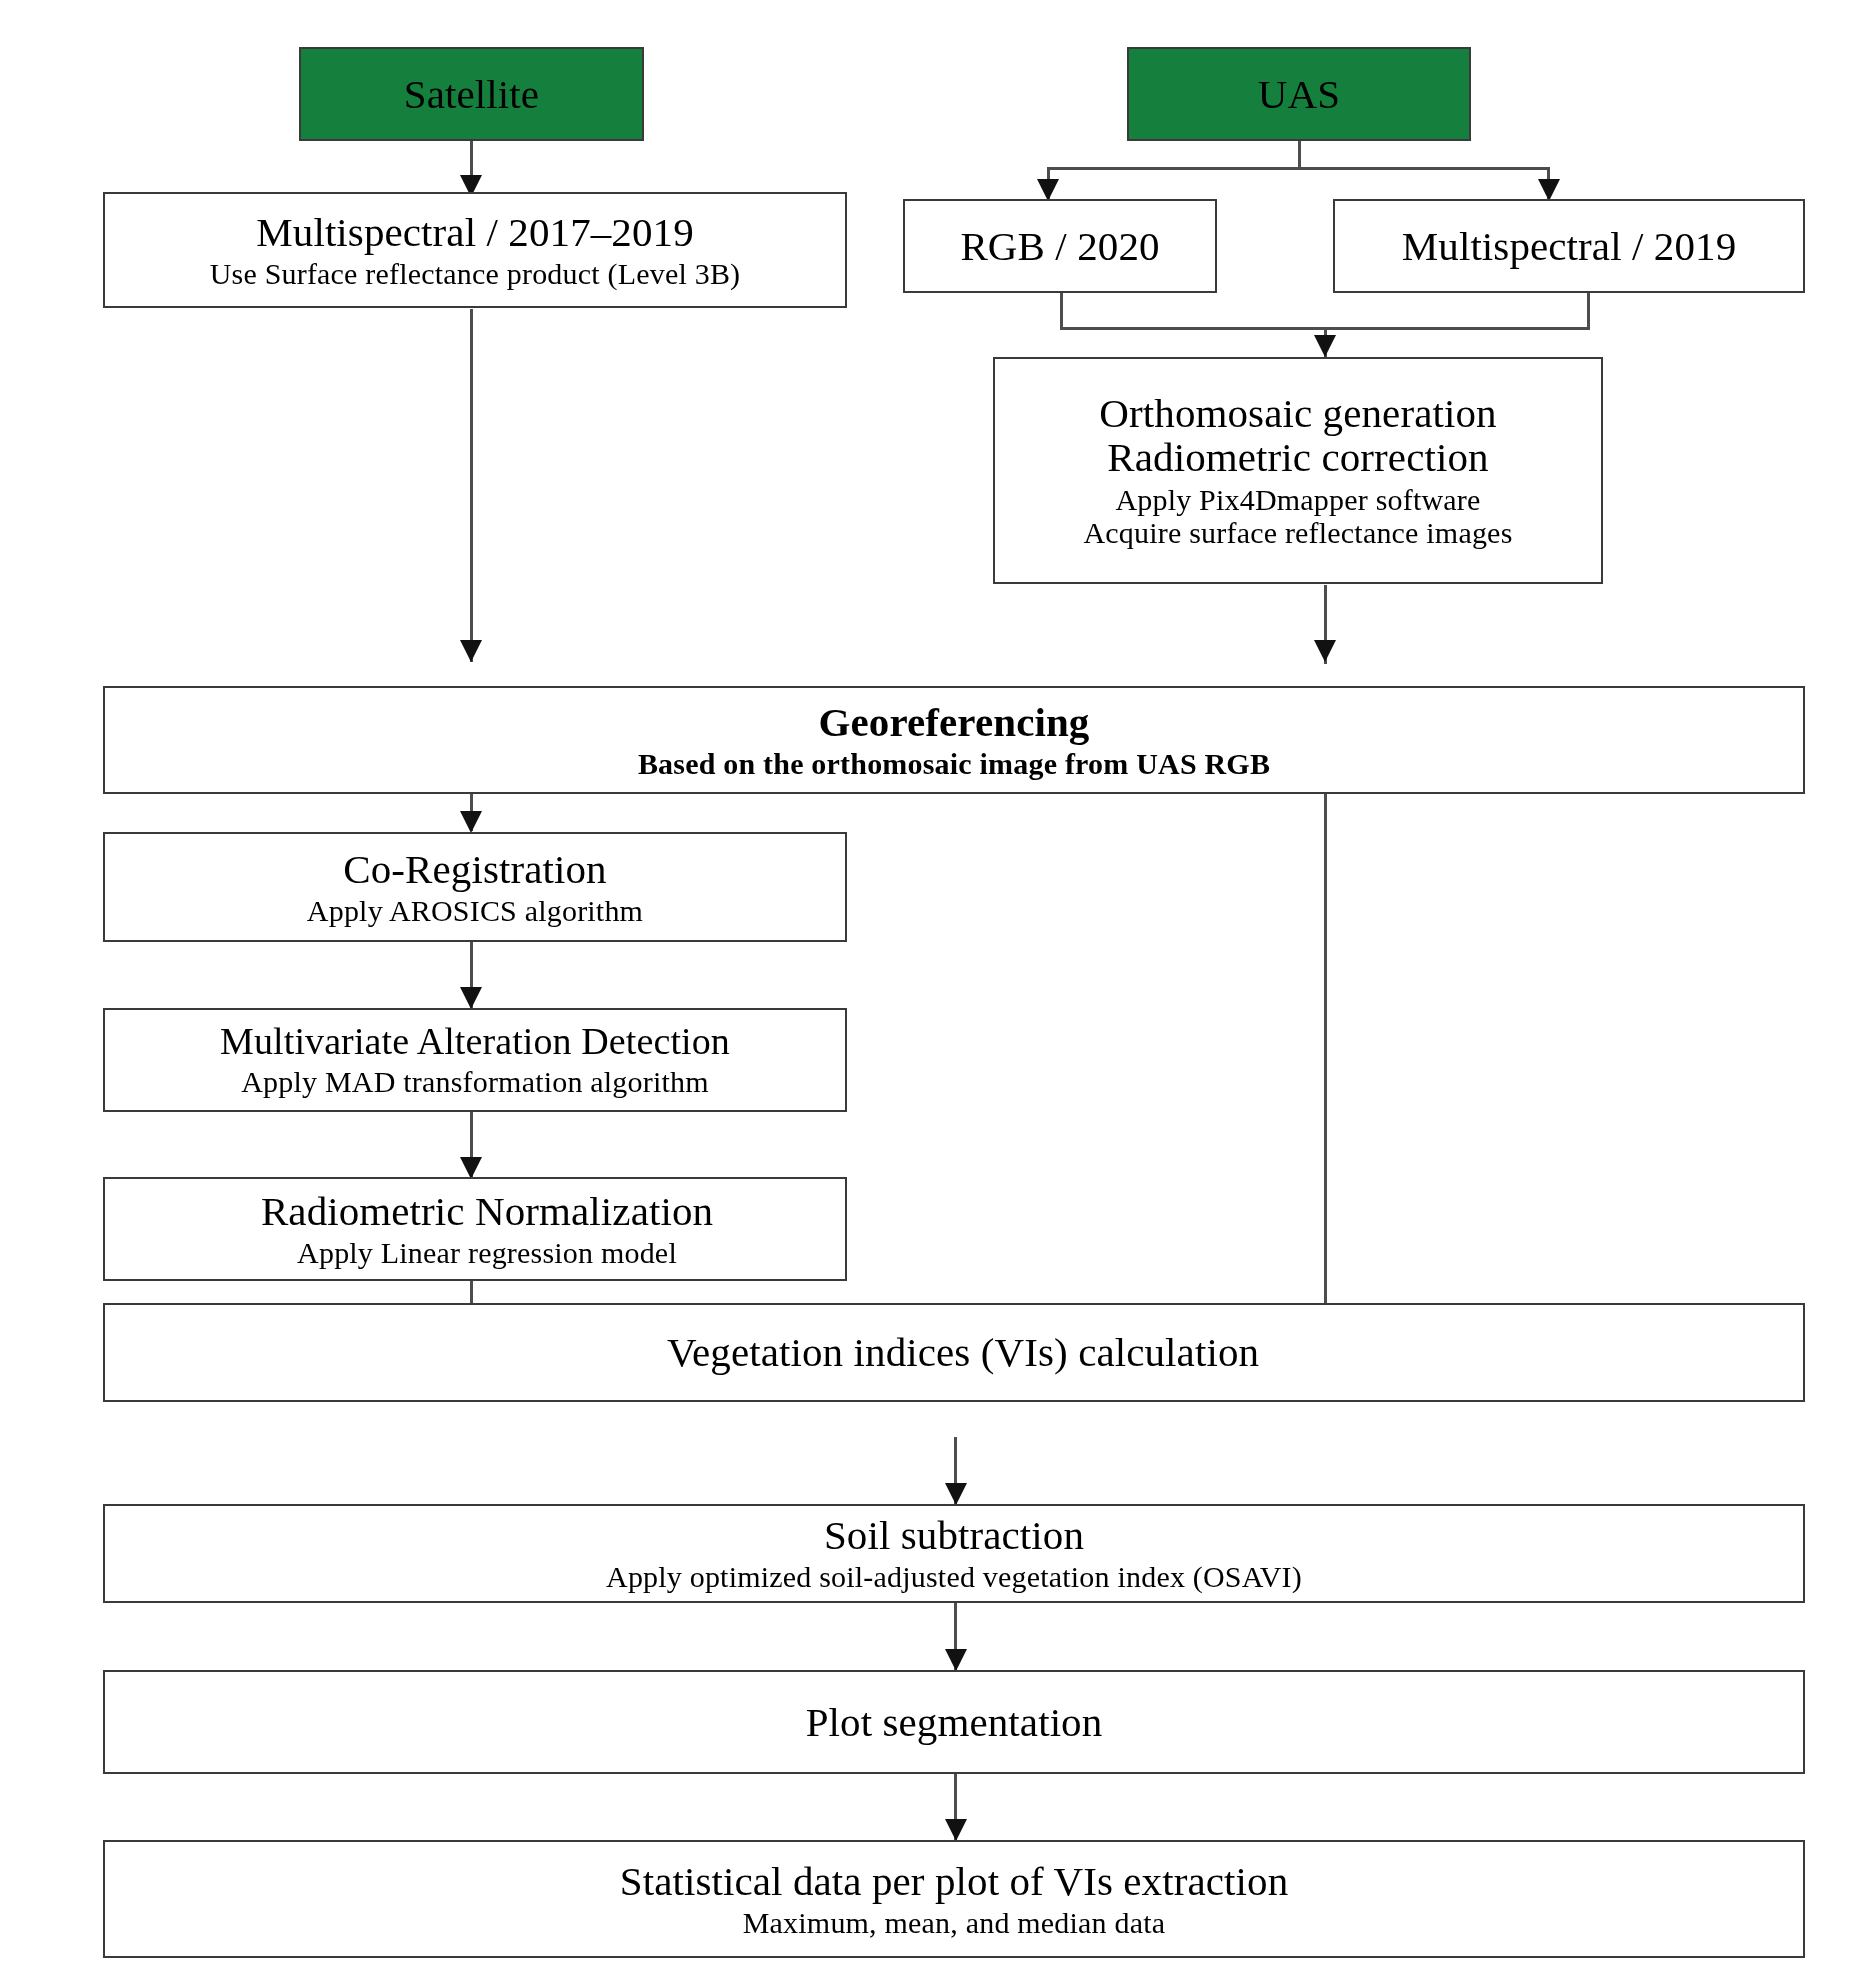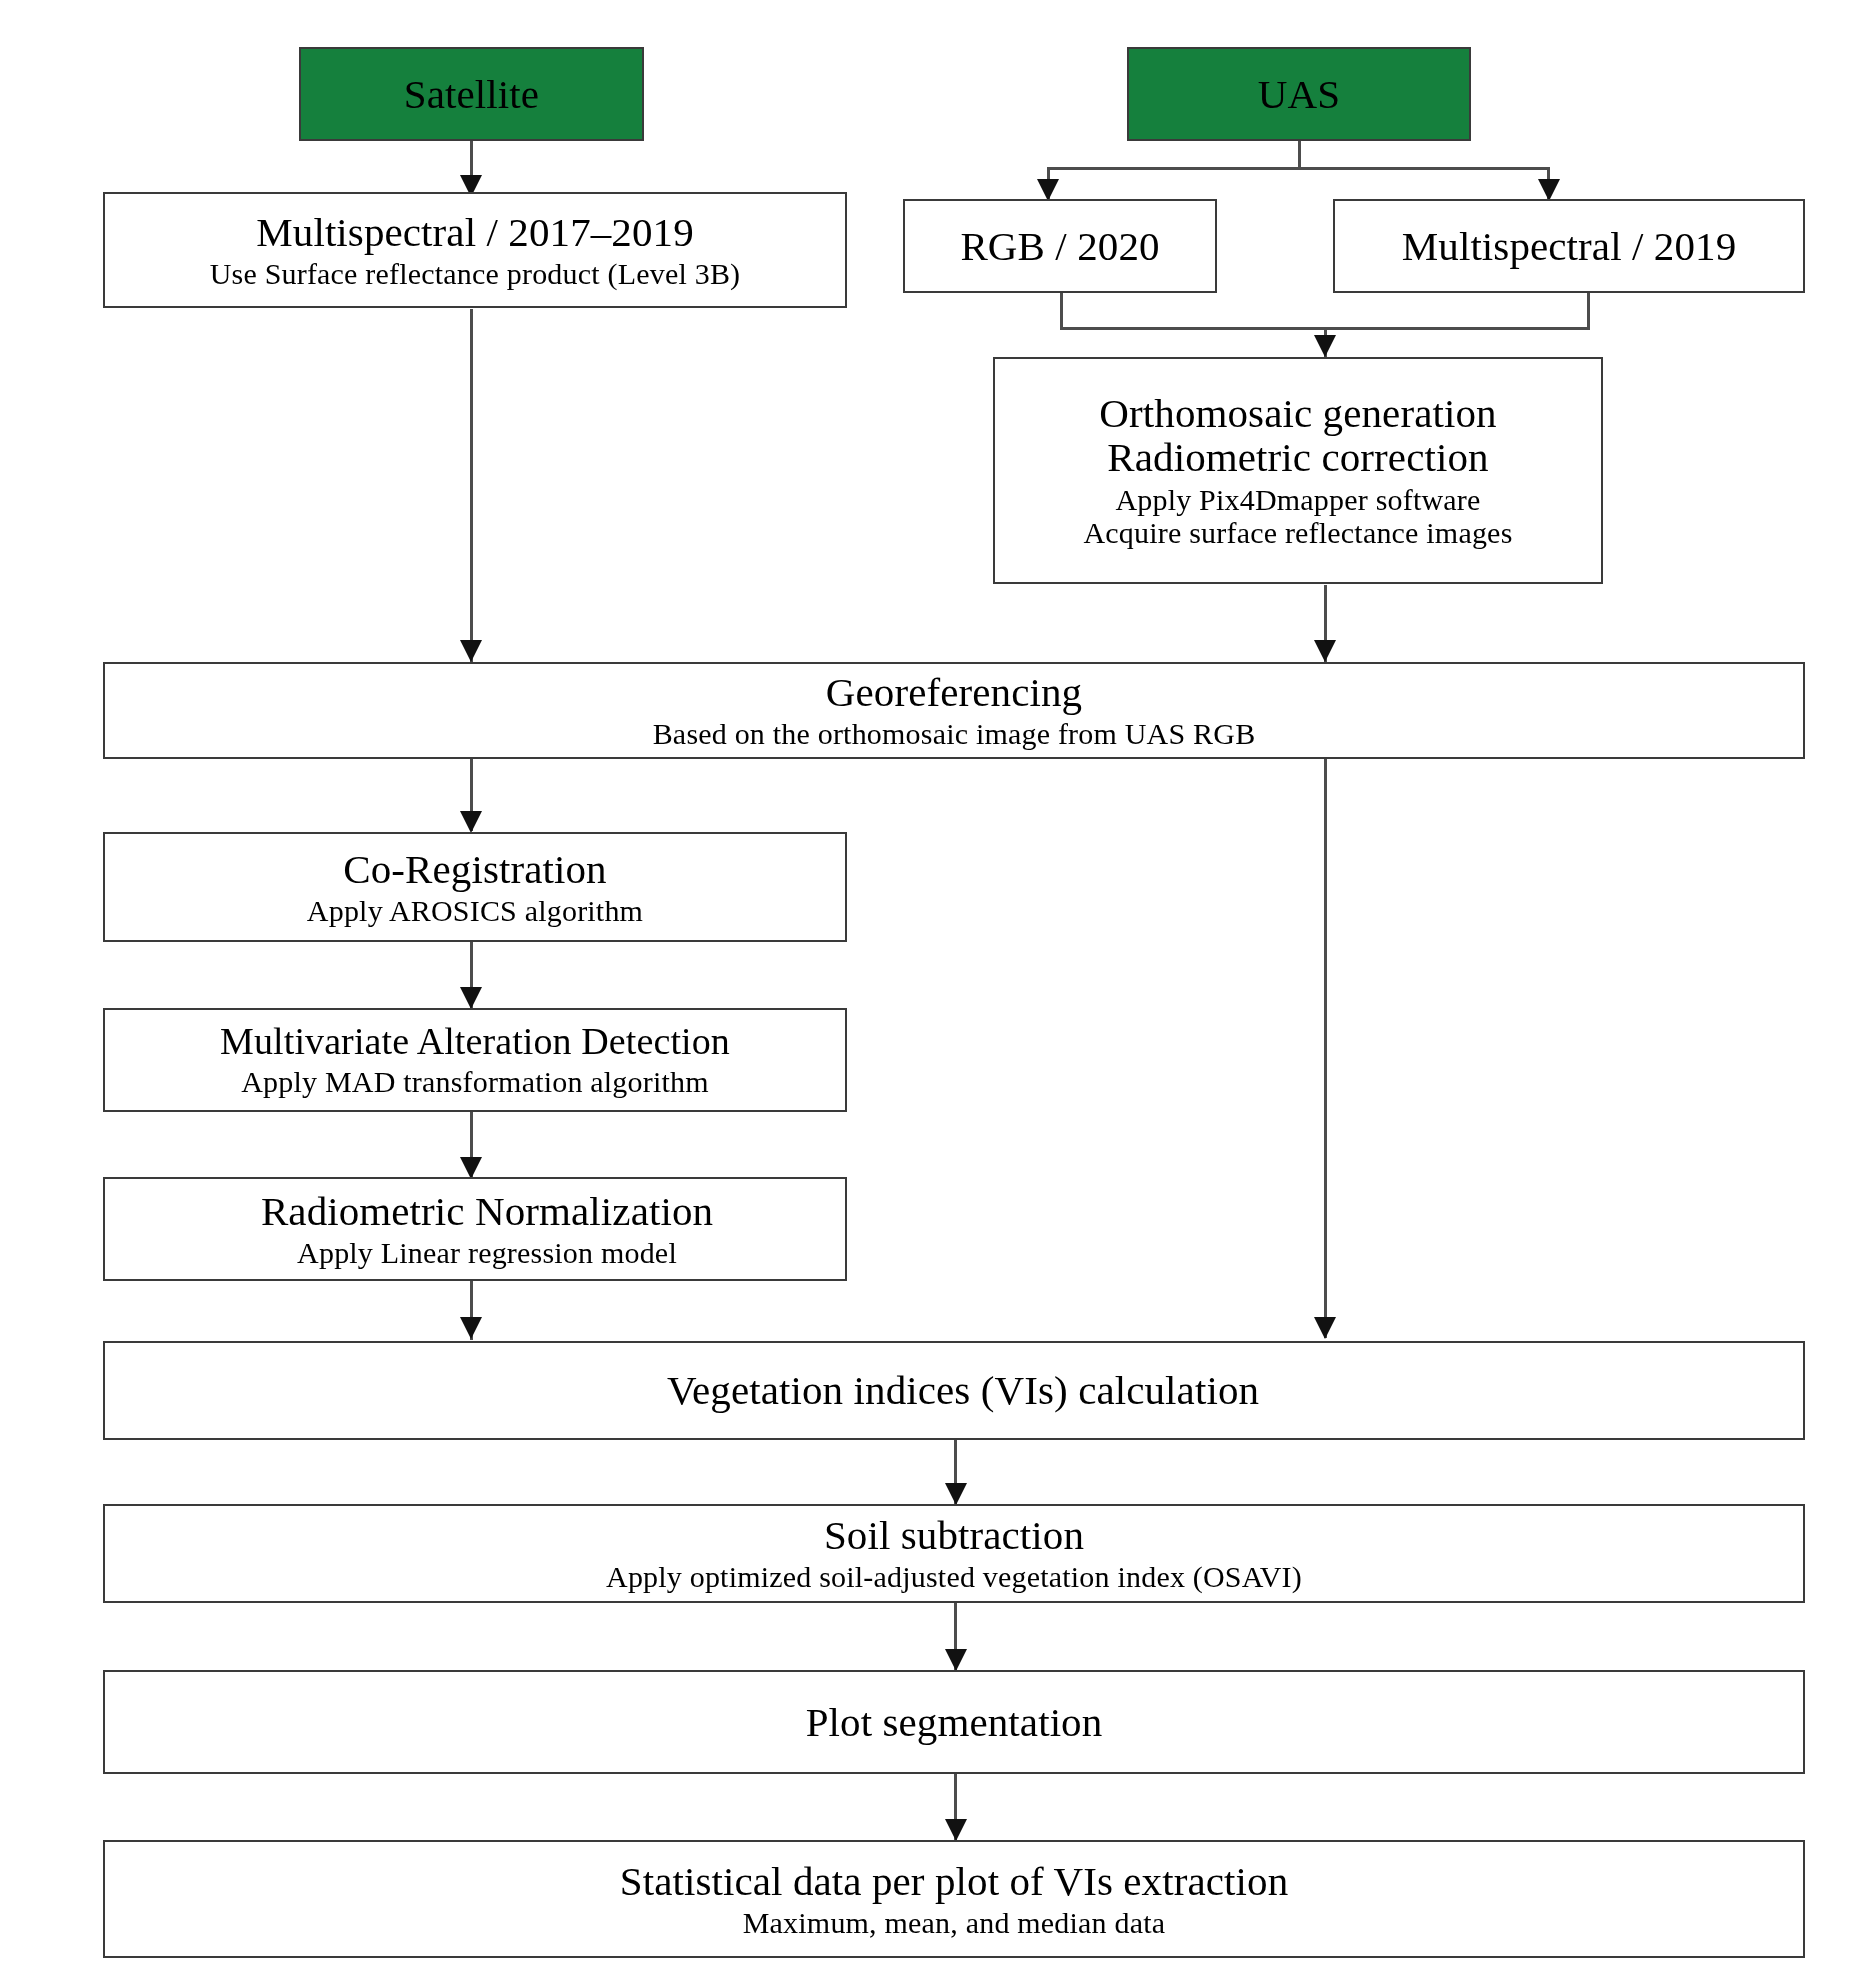--- a/index.html
+++ b/index.html
@@ -145,41 +145,41 @@
     <div class="title">Multispectral / 2019</div>
   </div>
 
   <div class="node" style="left:993px; top:357px; width:610px; height:227px; justify-content:center;">
     <div class="title">Orthomosaic generation</div>
     <div class="title">Radiometric correction</div>
     <div class="subtitle">Apply Pix4Dmapper software</div>
     <div class="subtitle sub-tight">Acquire surface reflectance images</div>
   </div>
 
-  <div class="node" style="left:103px; top:662px; width:1702px; height:97px;">
+  <div class="node" style="left:103px; top:686px; width:1702px; height:108px;font-weight:bold;">
     <div class="title">Georeferencing</div>
     <div class="subtitle">Based on the orthomosaic image from UAS RGB</div>
   </div>
 
   <div class="node" style="left:103px; top:832px; width:744px; height:110px;">
     <div class="title">Co-Registration</div>
     <div class="subtitle">Apply AROSICS algorithm</div>
   </div>
 
   <div class="node" style="left:103px; top:1008px; width:744px; height:104px;">
     <div class="title small">Multivariate Alteration Detection</div>
     <div class="subtitle">Apply MAD transformation algorithm</div>
   </div>
 
   <div class="node" style="left:103px; top:1177px; width:744px; height:104px;padding-left:24px;">
     <div class="title">Radiometric Normalization</div>
     <div class="subtitle">Apply Linear regression model</div>
   </div>
 
-  <div class="node" style="left:103px; top:1341px; width:1702px; height:99px;padding-left:18px;">
+  <div class="node" style="left:103px; top:1303px; width:1702px; height:99px;padding-left:18px;">
     <div class="title">Vegetation indices (VIs) calculation</div>
   </div>
 
   <div class="node" style="left:103px; top:1504px; width:1702px; height:99px;">
     <div class="title">Soil subtraction</div>
     <div class="subtitle">Apply optimized soil-adjusted vegetation index (OSAVI)</div>
   </div>
 
   <div class="node" style="left:103px; top:1670px; width:1702px; height:104px;">
     <div class="title">Plot segmentation</div>

